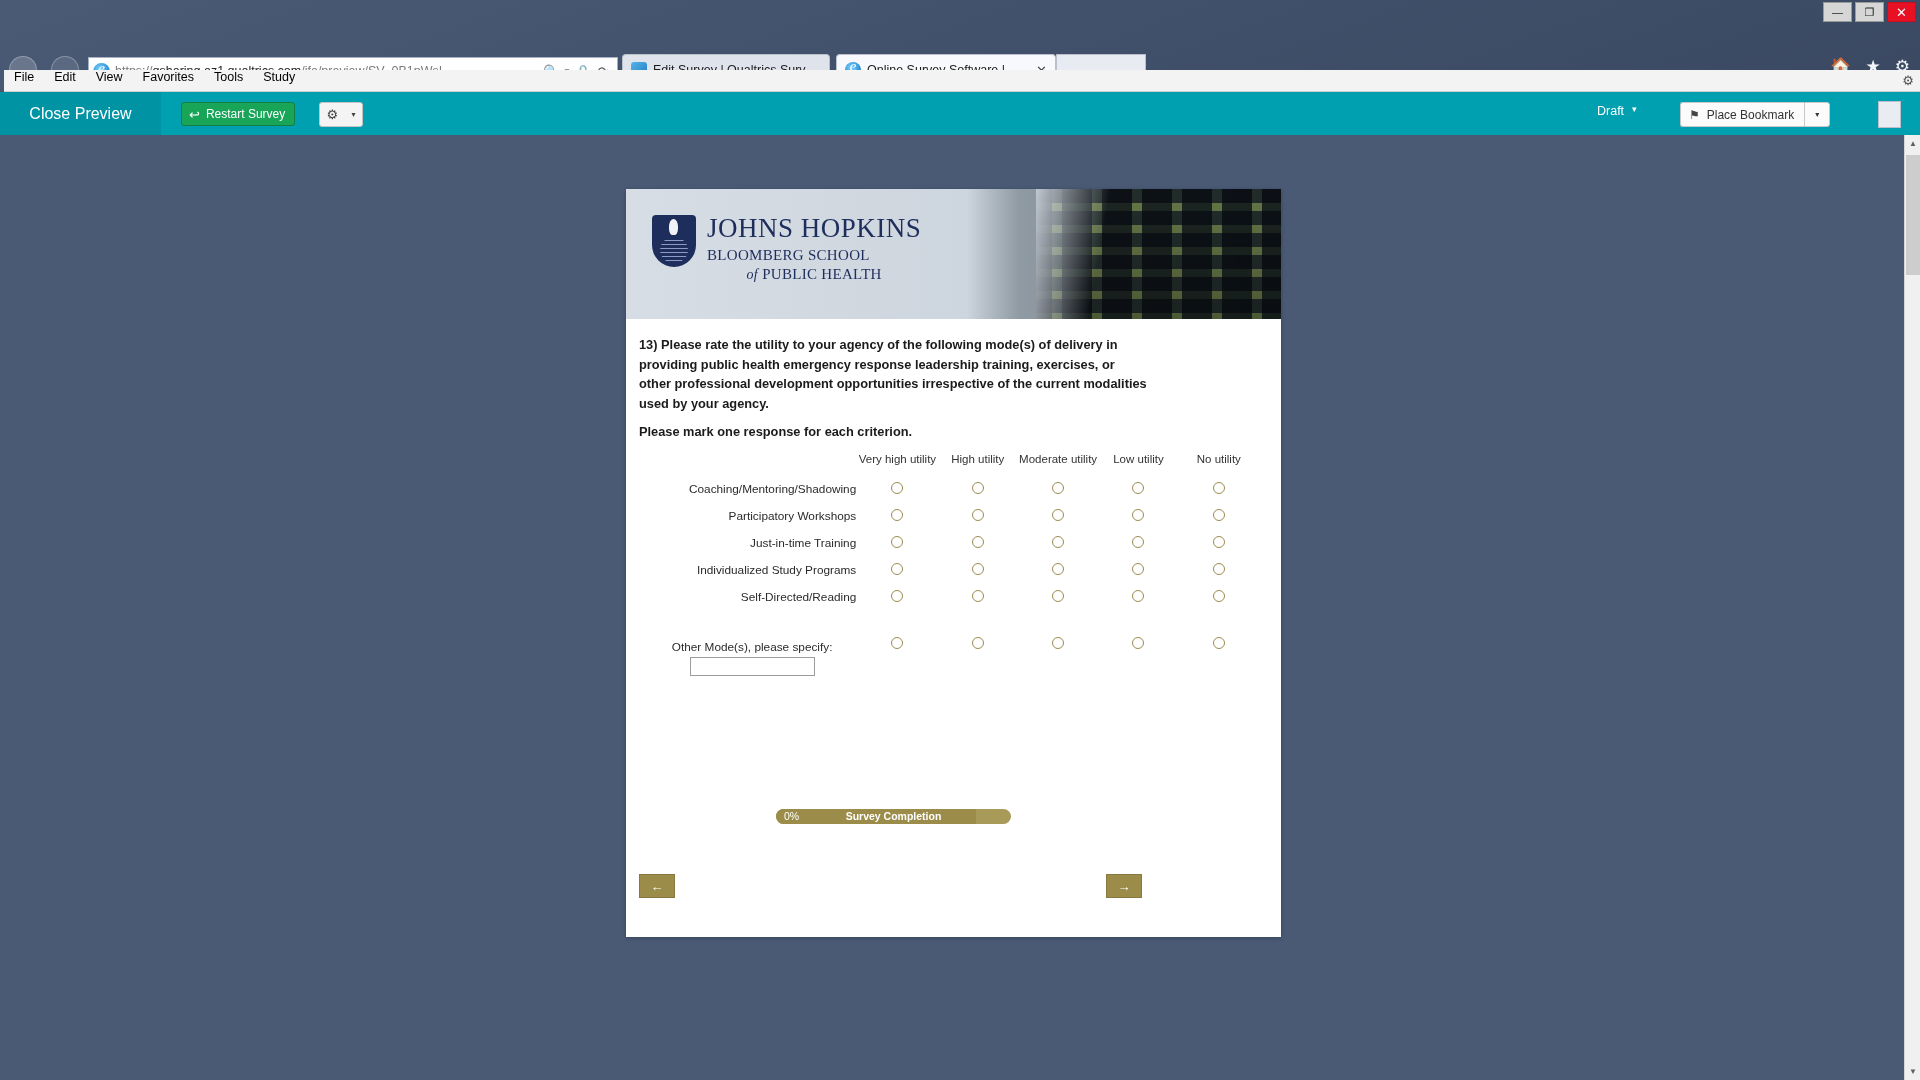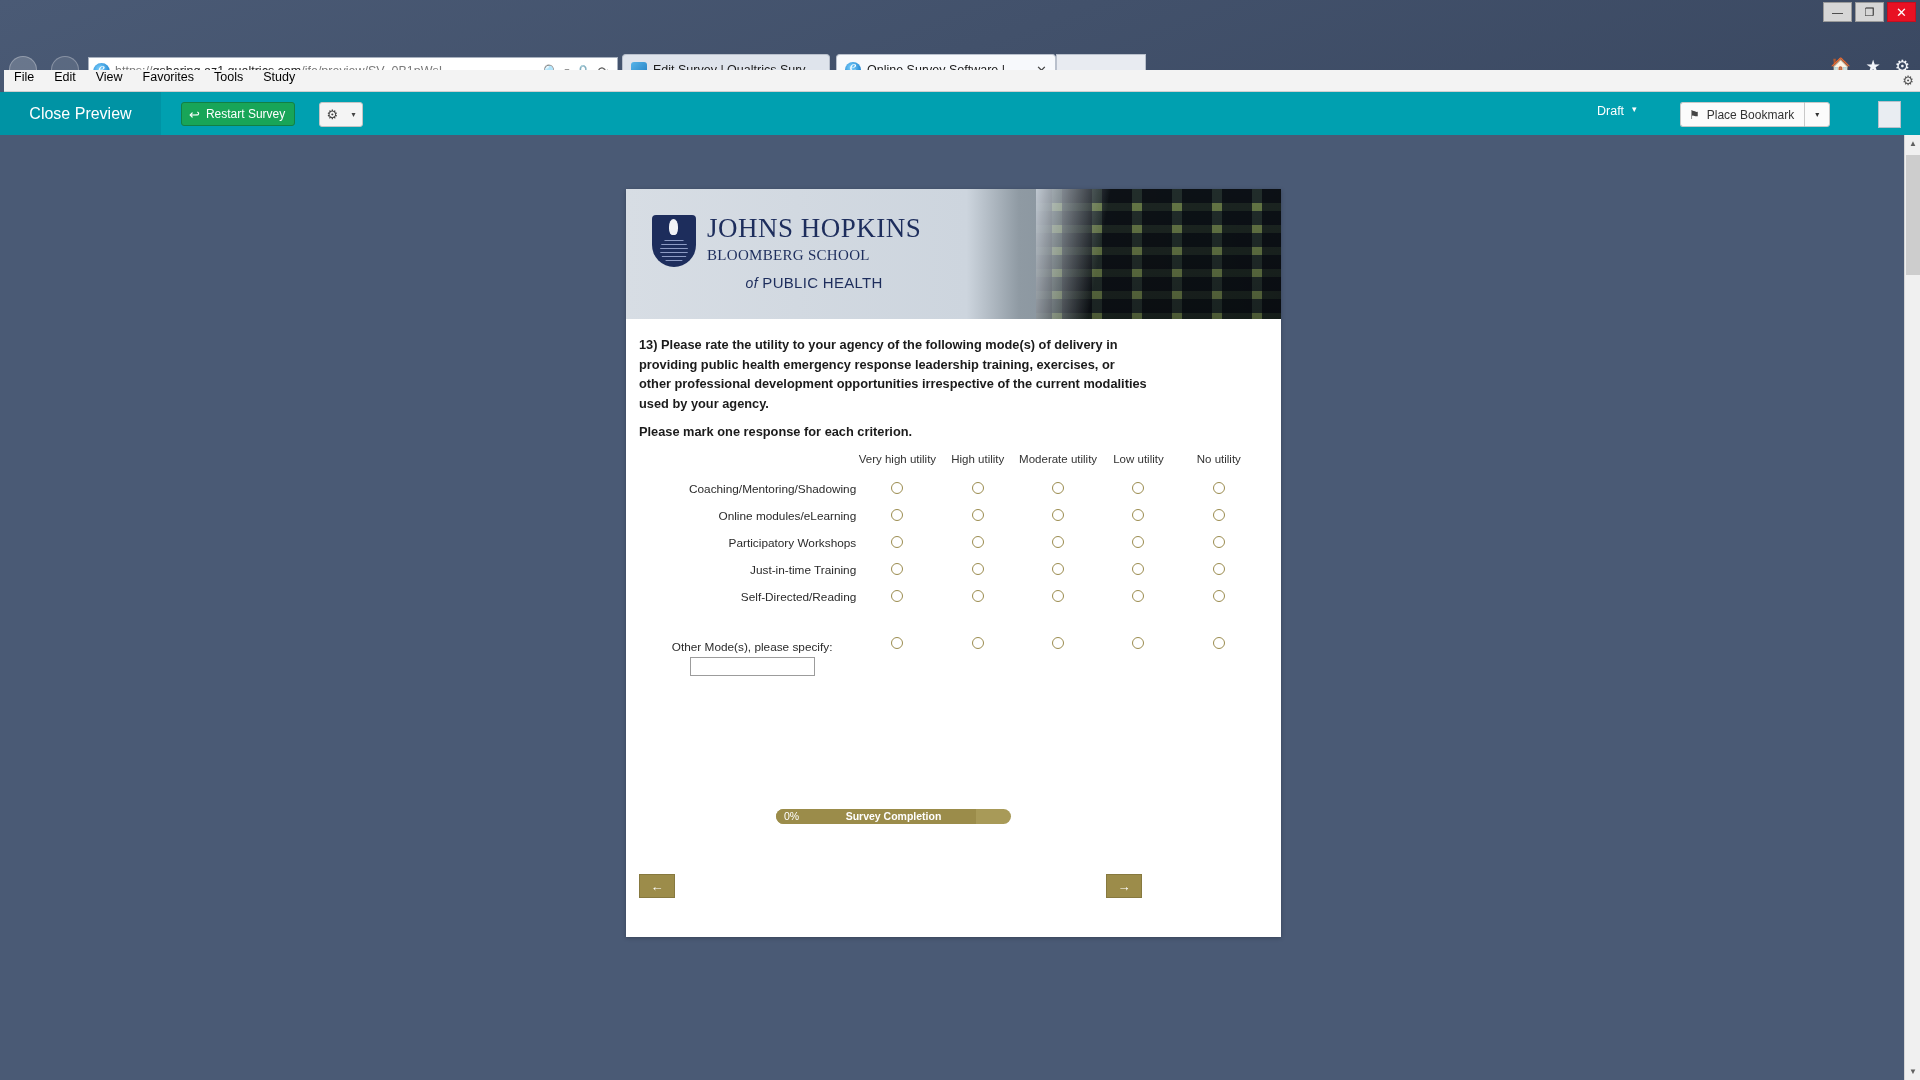--- a/index.html
+++ b/index.html
@@ -291,22 +291,22 @@
   #jh-text { color: #1d2d5c; }
   #jh-line1 {
     font-family: "Liberation Serif", serif;
     font-size: 27px; letter-spacing: 0.5px; line-height: 1.0;
   }
   #jh-line2 {
     font-family: "Liberation Serif", serif;
     font-size: 15px; letter-spacing: 0.3px; margin-top: 5px;
   }
   #jh-line3 {
-    font-family: Liberation Sans, sans-serif;
-    font-size: 15px; letter-spacing: 0.3px; margin-top: 10px; text-align: center;
+    font-family: Liberation Serif, serif;
+    font-size: 15px; letter-spacing: 0.3px; margin-top: 2px; text-align: center;
   }
   #jh-line3 i { font-size: 14px; }
 
   
   #qbody {
     position: absolute; left: 0; top: 130px; width: 655px; height: 618px;
     background: #fff;
   }
   #qtext {
     position: absolute; left: 13px; top: 16px; width: 510px;
@@ -509,37 +509,37 @@
             <tbody>
               <tr>
                 <td class="label">Coaching/Mentoring/Shadowing</td>
                 <td><span class="radio"></span></td>
                 <td><span class="radio"></span></td>
                 <td><span class="radio"></span></td>
                 <td><span class="radio"></span></td>
                 <td><span class="radio"></span></td>
               </tr>
               <tr>
-                <td class="label">Online modules/eLearning</td>
-                <td><span class="radio"></span></td>
-                <td><span class="radio"></span></td>
-                <td><span class="radio"></span></td>
-                <td><span class="radio"></span></td>
-                <td><span class="radio"></span></td>
-              </tr>
-              <tr>
                 <td class="label">Participatory Workshops</td>
                 <td><span class="radio"></span></td>
                 <td><span class="radio"></span></td>
                 <td><span class="radio"></span></td>
                 <td><span class="radio"></span></td>
                 <td><span class="radio"></span></td>
               </tr>
               <tr>
                 <td class="label">Just-in-time Training</td>
+                <td><span class="radio"></span></td>
+                <td><span class="radio"></span></td>
+                <td><span class="radio"></span></td>
+                <td><span class="radio"></span></td>
+                <td><span class="radio"></span></td>
+              </tr>
+              <tr>
+                <td class="label">Individualized Study Programs</td>
                 <td><span class="radio"></span></td>
                 <td><span class="radio"></span></td>
                 <td><span class="radio"></span></td>
                 <td><span class="radio"></span></td>
                 <td><span class="radio"></span></td>
               </tr>
               <tr>
                 <td class="label">Self-Directed/Reading</td>
                 <td><span class="radio"></span></td>
                 <td><span class="radio"></span></td>

